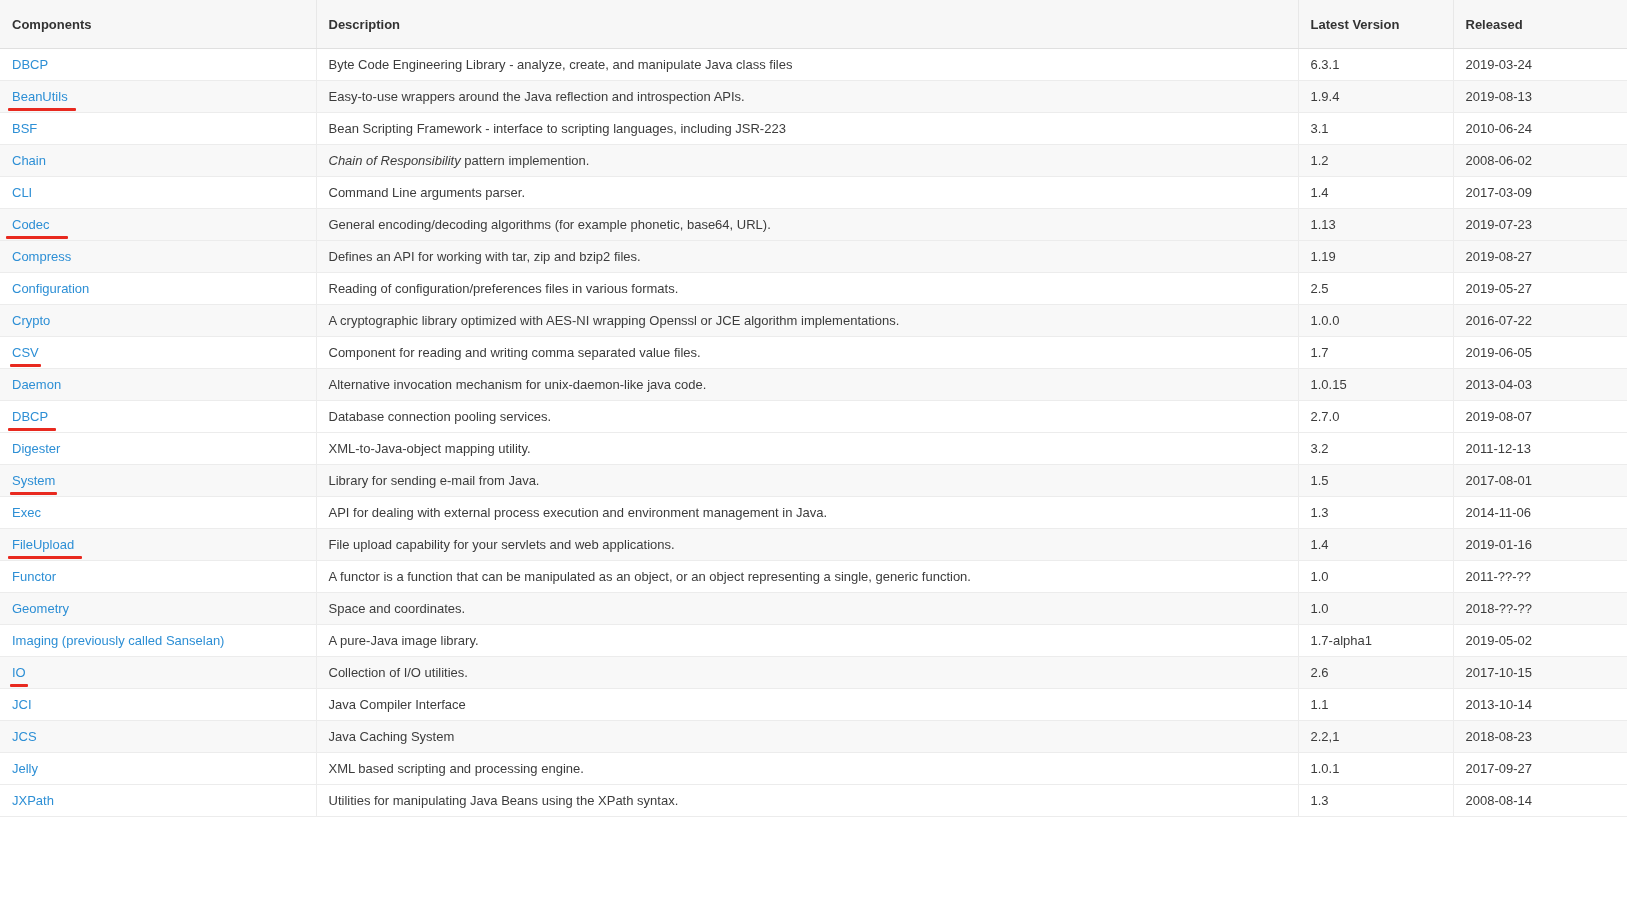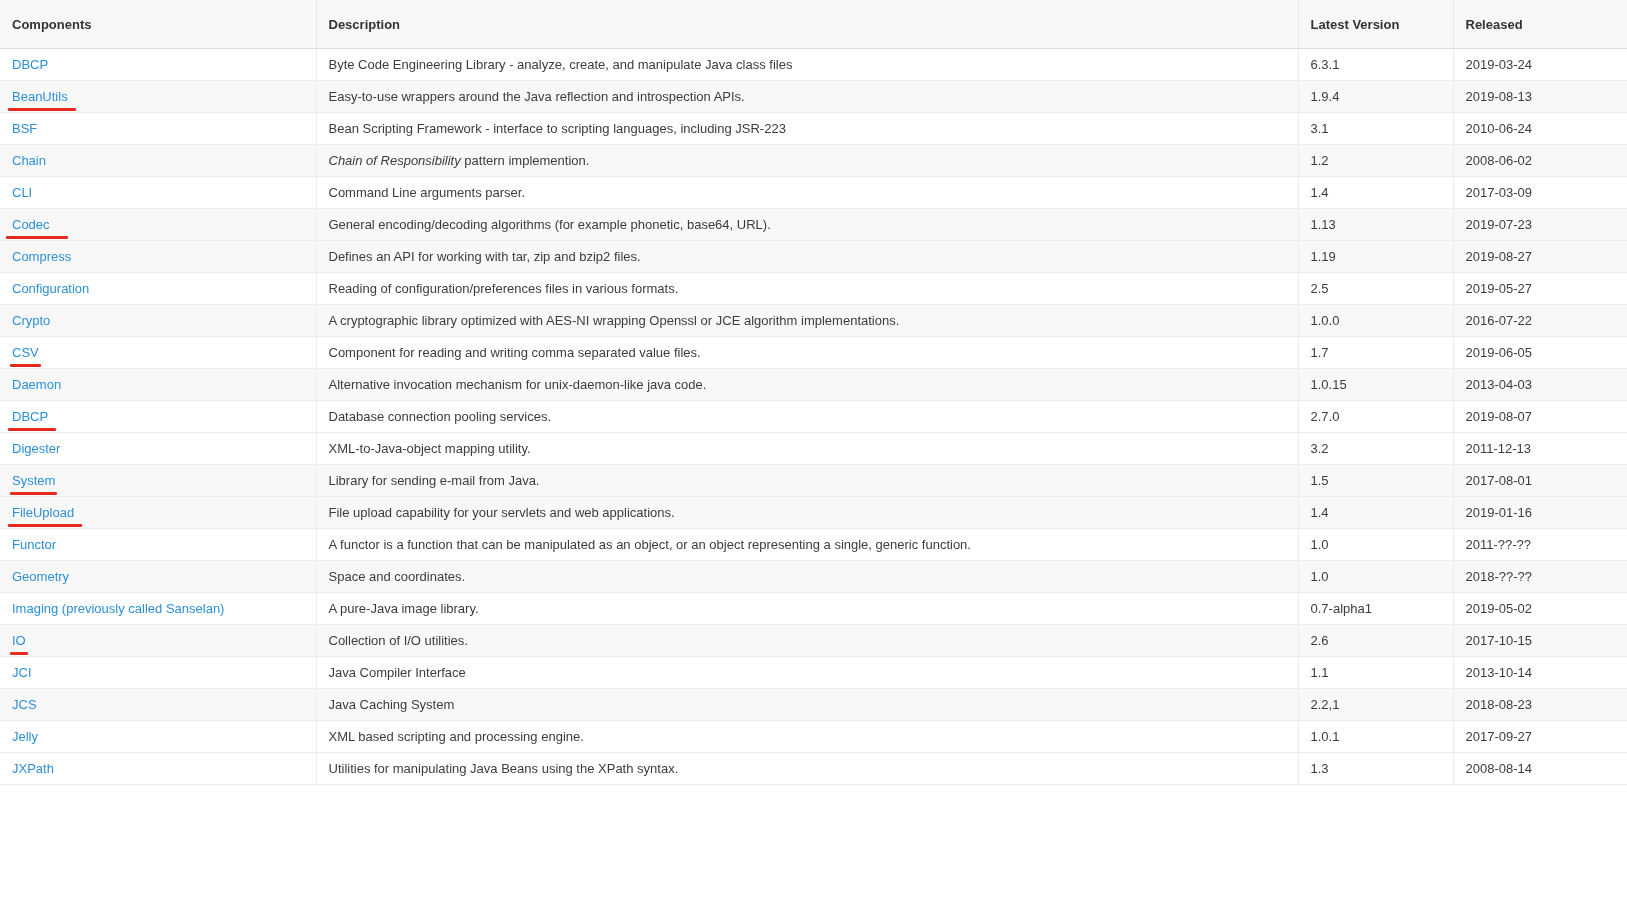--- a/index.html
+++ b/index.html
@@ -183,20 +183,26 @@
         <td class="cell-description"><span>XML-to-Java-object mapping utility.</span></td>
         <td class="cell-version">3.2</td>
         <td class="cell-released">2011-12-13</td>
       </tr>
       <tr class="row-even">
         <td class="cell-component"><a class="component-link is-marked mark-tight" href="#">System</a></td>
         <td class="cell-description"><span>Library for sending e-mail from Java.</span></td>
         <td class="cell-version">1.5</td>
         <td class="cell-released">2017-08-01</td>
       </tr>
+      <tr class="row-odd">
+        <td class="cell-component"><a class="component-link" href="#">Exec</a></td>
+        <td class="cell-description"><span>API for dealing with external process execution and environment management in Java.</span></td>
+        <td class="cell-version">1.3</td>
+        <td class="cell-released">2014-11-06</td>
+      </tr>
       <tr class="row-even">
         <td class="cell-component"><a class="component-link is-marked" href="#">FileUpload</a></td>
         <td class="cell-description"><span>File upload capability for your servlets and web applications.</span></td>
         <td class="cell-version">1.4</td>
         <td class="cell-released">2019-01-16</td>
       </tr>
       <tr class="row-odd">
         <td class="cell-component"><a class="component-link" href="#">Functor</a></td>
         <td class="cell-description"><span>A functor is a function that can be manipulated as an object, or an object representing a single, generic function.</span></td>
         <td class="cell-version">1.0</td>
@@ -204,21 +210,21 @@
       </tr>
       <tr class="row-even">
         <td class="cell-component"><a class="component-link" href="#">Geometry</a></td>
         <td class="cell-description"><span>Space and coordinates.</span></td>
         <td class="cell-version">1.0</td>
         <td class="cell-released">2018-??-??</td>
       </tr>
       <tr class="row-odd">
         <td class="cell-component"><a class="component-link" href="#">Imaging (previously called Sanselan)</a></td>
         <td class="cell-description"><span>A pure-Java image library.</span></td>
-        <td class="cell-version">0.7-alpha1</td>
+        <td class="cell-version">1.7-alpha1</td>
         <td class="cell-released">2019-05-02</td>
       </tr>
       <tr class="row-even">
         <td class="cell-component"><a class="component-link is-marked mark-tight" href="#">IO</a></td>
         <td class="cell-description"><span>Collection of I/O utilities.</span></td>
         <td class="cell-version">2.6</td>
         <td class="cell-released">2017-10-15</td>
       </tr>
       <tr class="row-odd">
         <td class="cell-component"><a class="component-link" href="#">JCI</a></td>

